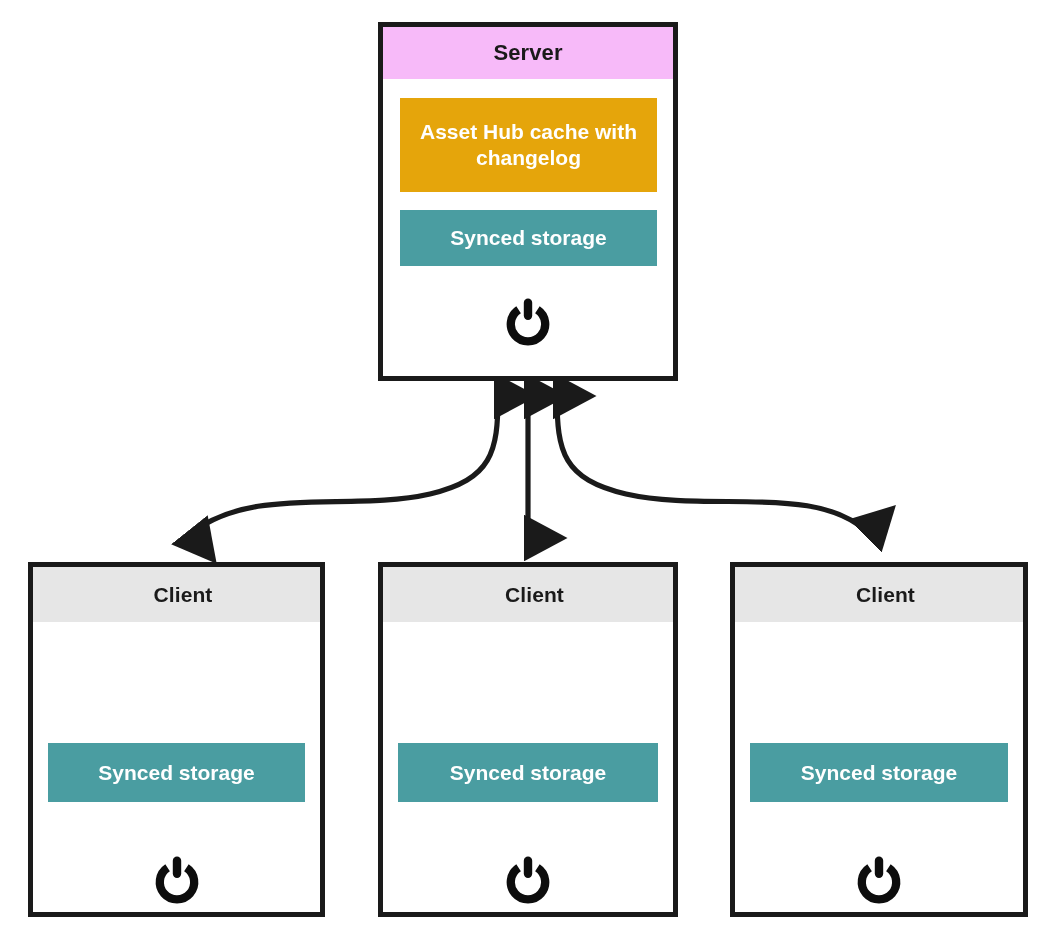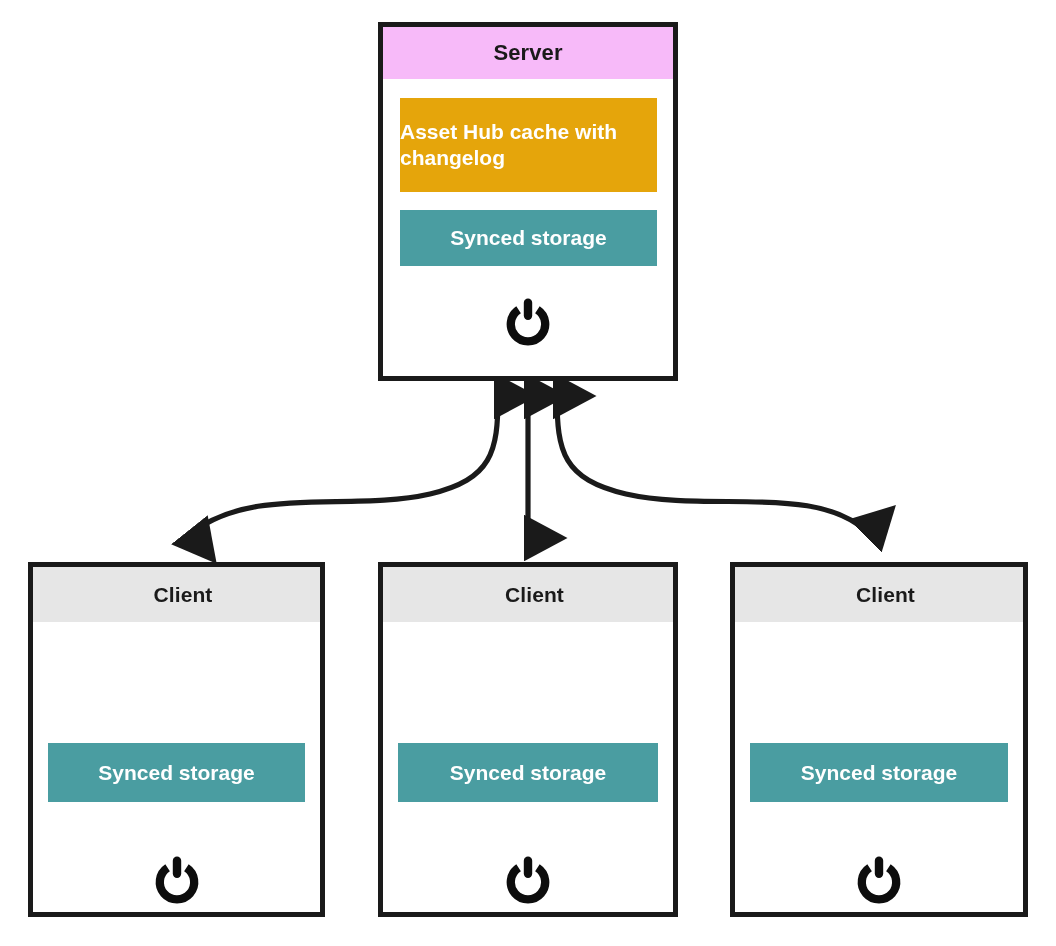--- a/index.html
+++ b/index.html
@@ -52,20 +52,21 @@
     height: 52px;
     font-size: 22px;
   }
 
   .server-block {
     position: absolute;
     box-sizing: border-box;
     display: flex;
     align-items: center;
     justify-content: center;
+    text-align: center;
     color: #ffffff;
     font-weight: bold;
     font-size: 21px;
     line-height: 1.22;
   }
 
   #server-cache-block {
     left: 17px;
     top: 71px;
     width: 257px;

